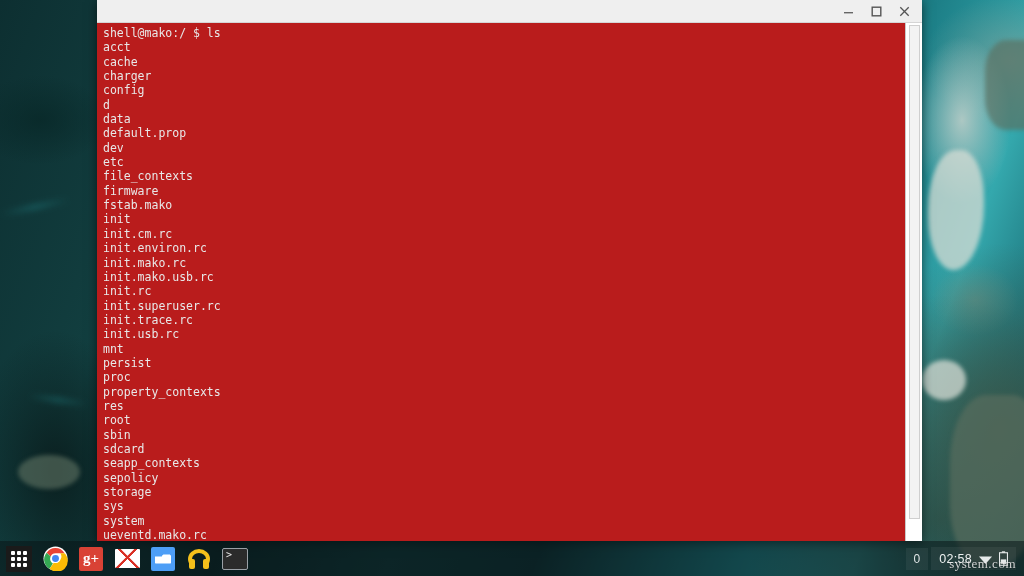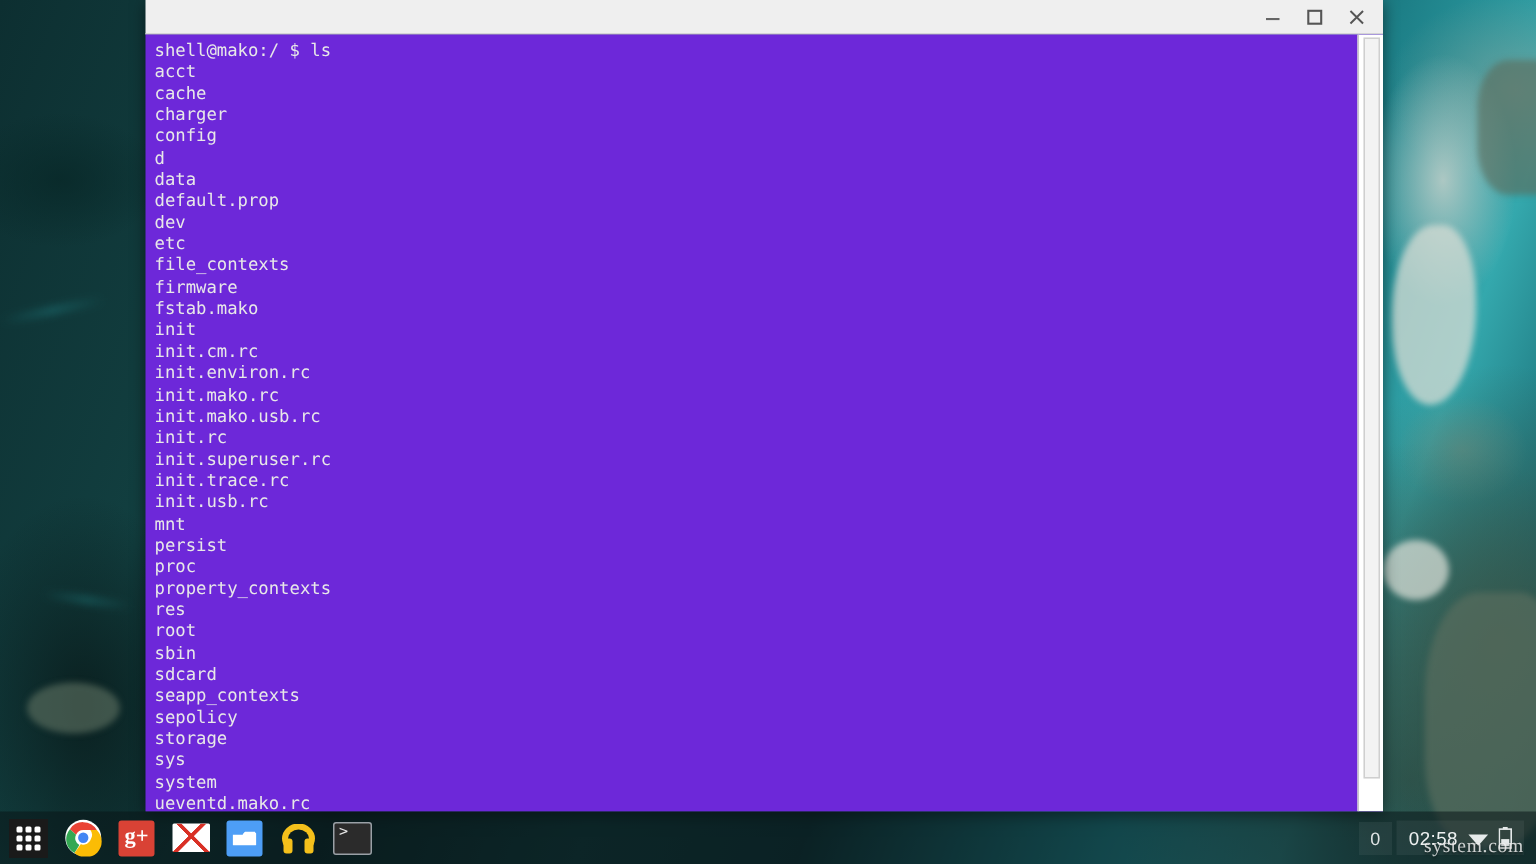--- a/index.html
+++ b/index.html
@@ -76,21 +76,21 @@
     display: flex;
     align-items: center;
     justify-content: center;
     cursor: default;
   }
   .win-btn svg { display: block; }
 
   .term-body {
     position: relative;
     height: 518px;
-    background: #6d28d9;
+    background: #b91c1c;
     overflow: hidden;
   }
   .term-text {
     position: absolute;
     left: 6px;
     top: 3px;
     right: 34px;
     color: #e8e8e8;
     font-family: "DejaVu Sans Mono", "Liberation Mono", monospace;
     font-size: 11.5px;

